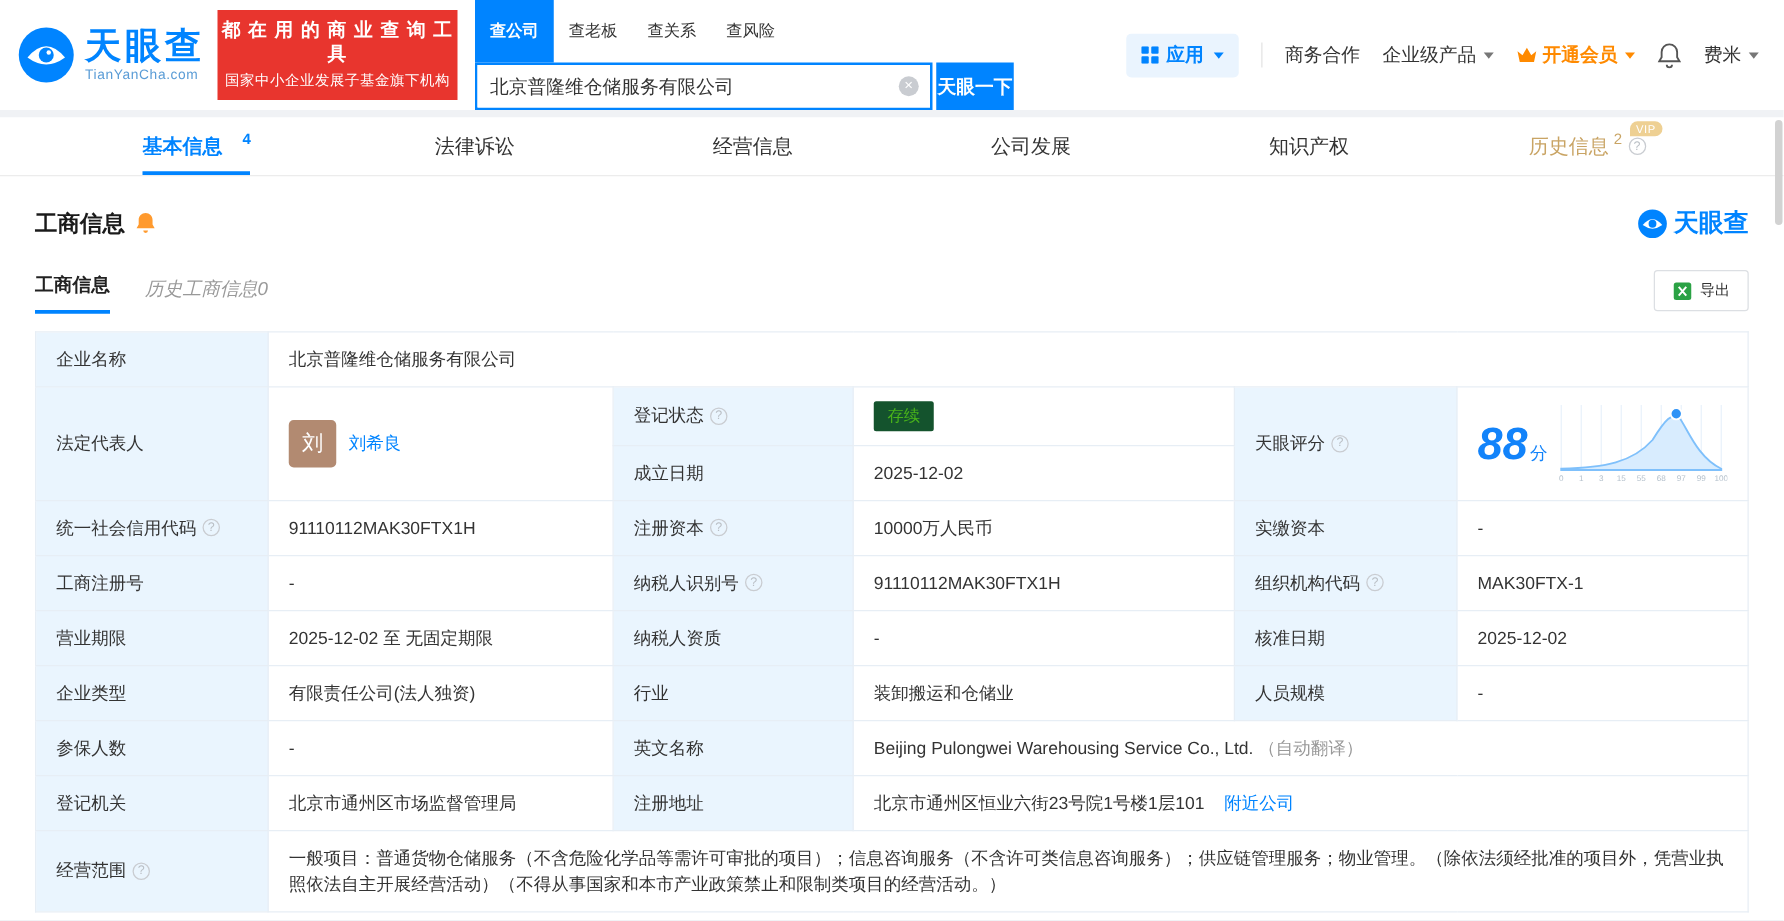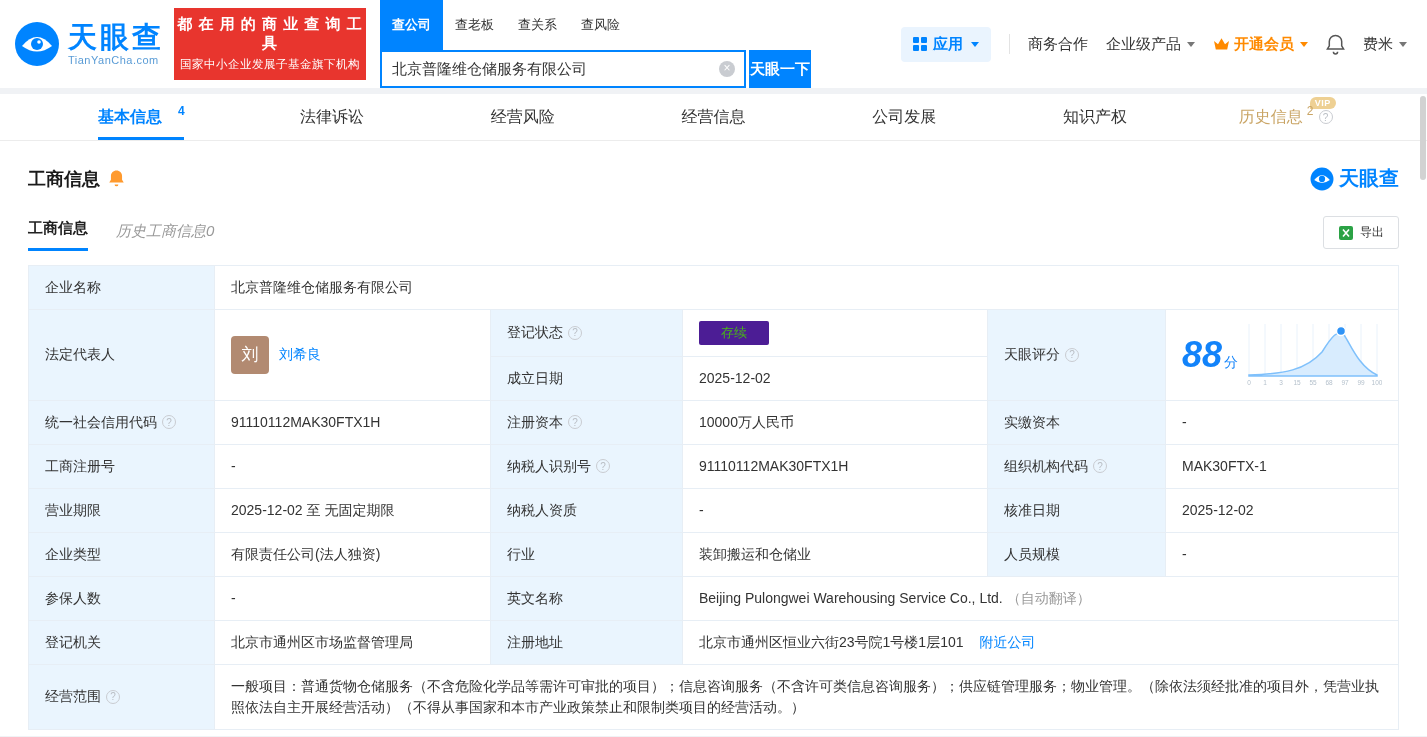--- a/index.html
+++ b/index.html
@@ -39,38 +39,38 @@
   .gap { height: 6px; background: #f0f2f5; }
   
   .main-tabs { display: flex; height: 47px; border-bottom: 1px solid #ececec; padding: 0 46px; background: #fff; }
   .mtab { flex: 1; display: flex; align-items: center; justify-content: center; font-size: 16px; color: #333; position: relative; cursor: pointer; }
   .mtab.active { color: #0084ff; font-weight: bold; gap: 12px; }
   .mtab.active::after { content: ""; position: absolute; bottom: 0; left: 50%; transform: translateX(-50%); width: 86px; height: 3px; background: #0084ff; }
   .mtab.history { color: #c9a464; }
   .cnt { font-size: 12px; margin-left: 4px; position: relative; top: -6px; font-weight: normal; }
   .cnt.blue { color: #0084ff; font-weight: bold; }
   .cnt.gold { color: #c9a464; }
-  .vip-tag { position: absolute; top: 3px; left: 50%; margin-left: 24px; background: #eed093; color: #fff; font-size: 9px; font-weight: bold; padding: 1px 5px; border-radius: 6px 6px 6px 0; letter-spacing: 0.5px; }
+  .vip-tag { position: absolute; top: 3px; left: 50%; margin-left: 34px; background: #eed093; color: #fff; font-size: 9px; font-weight: normal; padding: 1px 5px; border-radius: 6px 6px 6px 0; letter-spacing: 0.5px; }
   .help { display: inline-flex; width: 14px; height: 14px; border-radius: 50%; border: 1px solid #c9ccd1; color: #b9bec4; font-size: 10px; align-items: center; justify-content: center; margin-left: 5px; vertical-align: 1px; cursor: pointer; flex: none; }
   
   .content { padding: 0 28px; }
   .section-title-row { display: flex; align-items: center; margin-top: 24px; }
   .section-title { font-size: 18px; font-weight: bold; color: #1a1a1a; }
   .sub-bell { margin-left: 8px; display: flex; cursor: pointer; }
   .corner-logo { margin-left: auto; display: flex; align-items: center; gap: 5px; color: #0084ff; font-size: 20px; font-weight: bold; }
   .subtab-row { display: flex; align-items: flex-end; margin-top: 24px; }
   .subtab { font-size: 15px; color: #999; cursor: pointer; padding-bottom: 10px; }
   .subtab.active { color: #222; font-weight: bold; border-bottom: 3px solid #0084ff; }
   .subtab + .subtab { margin-left: 28px; font-style: italic; }
   .export-btn { margin-left: auto; margin-bottom: 2px; display: flex; align-items: center; gap: 6px; border: 1px solid #dcdfe3; background: #fff; border-radius: 3px; padding: 7px 14px; font-size: 12px; color: #333; cursor: pointer; font-family: inherit; }
   
   table.info { width: 100%; border-collapse: collapse; margin-top: 14px; font-size: 14px; table-layout: fixed; }
   table.info td { border: 1px solid #e7eef5; padding: 11px 16px; vertical-align: middle; line-height: 1.5; color: #333; word-break: break-all; }
   td.lbl { background: #eaf5fe; color: #404040; }
-  .badge-green { display: inline-block; background: #4c1d95; color: #49b31a; padding: 2px 22px; border-radius: 2px; font-size: 13px; }
+  .badge-green { display: inline-block; background: #14532d; color: #49b31a; padding: 2px 11px; border-radius: 2px; font-size: 13px; }
   .avatar { width: 38px; height: 38px; background: #b28a71; color: #fff; display: inline-flex; align-items: center; justify-content: center; font-size: 17px; border-radius: 4px; cursor: pointer; flex: none; }
   .rep { display: flex; align-items: center; }
   .rep-name { color: #0084ff; margin-left: 10px; cursor: pointer; }
   .link { color: #0084ff; cursor: pointer; }
   .addr-link { margin-left: 12px; }
   .gray-note { color: #999; }
   .score-cell { display: flex; align-items: center; justify-content: space-between; }
   .score-num { font-size: 36px; font-weight: bold; font-style: italic; color: #1283fa; line-height: 1; }
   .score-unit { font-size: 14px; font-style: normal; font-weight: normal; color: #1283fa; margin-left: 2px; }
   .scope-text { line-height: 1.85; }
@@ -155,23 +155,20 @@
 
 <div class="gap"></div>
 
 <nav class="main-tabs">
   <div class="mtab active">
     <span>基本信息</span>
     <span class="cnt blue">4</span>
   </div>
   <div class="mtab">
     <span>法律诉讼</span>
-  </div>
-  <div class="mtab">
-    <span>经营风险</span>
   </div>
   <div class="mtab">
     <span>经营信息</span>
   </div>
   <div class="mtab">
     <span>公司发展</span>
   </div>
   <div class="mtab">
     <span>知识产权</span>
   </div>

